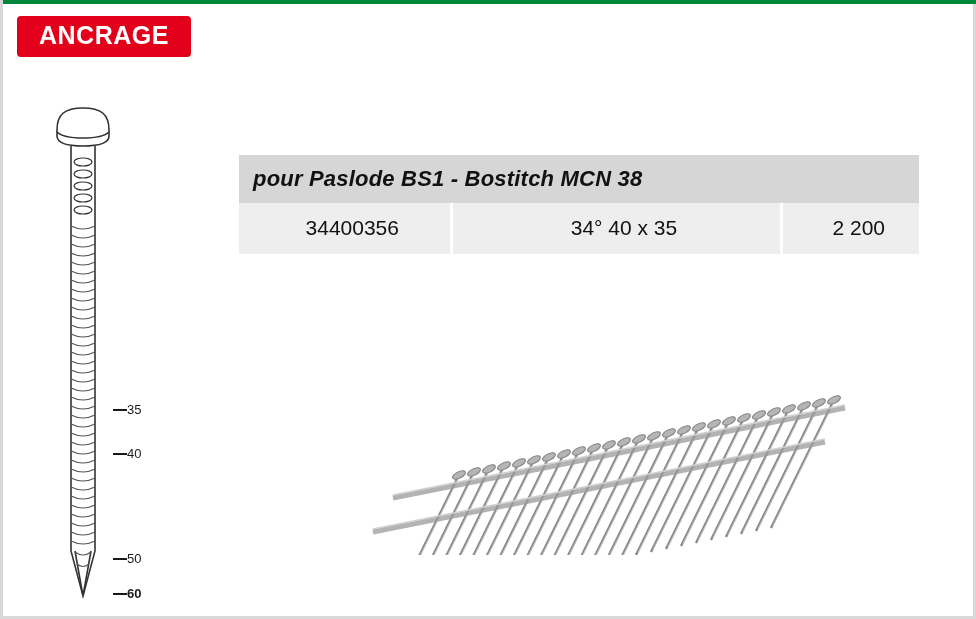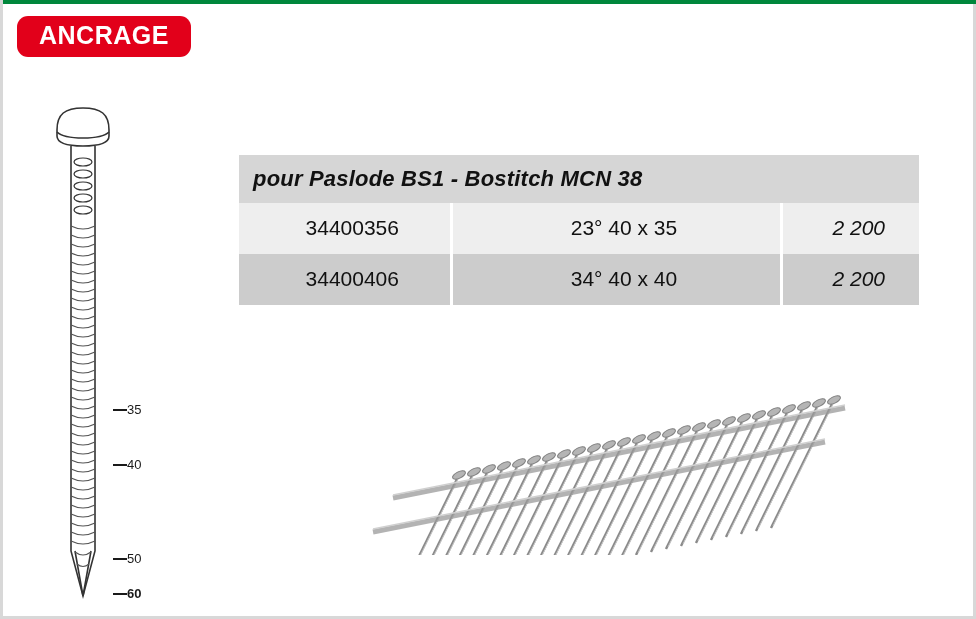--- a/index.html
+++ b/index.html
@@ -35,21 +35,21 @@
   .badge {
     position: absolute;
     left: 14px;
     top: 16px;
     background: #e2001a;
     color: #ffffff;
     font-weight: bold;
     font-size: 25px;
     letter-spacing: 0.5px;
     padding: 7px 22px 9px 22px;
-    border-radius: 11px;
+    border-radius: 4px;
     line-height: 1;
   }
   
   .nail-figure {
     position: absolute;
     left: 18px;
     top: 96px;
     width: 200px;
     height: 515px;
   }
@@ -99,21 +99,20 @@
   }
   table.spec td {
     font-size: 21px;
     color: #111111;
     text-align: center;
     padding: 13px 0 14px 16px;
     border-right: 3px solid #ffffff;
   }
   table.spec td:last-child {
     border-right: none;
-    font-style: italic;
   }
   table.spec tr.odd td { background: #eeeeee; }
   table.spec tr.even td { background: #cccccc; }
   table.spec col.c1 { width: 212px; }
   table.spec col.c2 { width: 330px; }
   table.spec col.c3 { width: 138px; }
   
   .strip-figure {
     position: absolute;
     left: 330px;
@@ -192,21 +191,21 @@
           <path d="M56,468 Q62,473 68,468"></path>
       </g>
     </svg>
   </div>
 
   <div class="scale-labels">
     <div class="scale-label" style="top:306px;">
       <span class="tick"></span>
       <span>35</span>
     </div>
-    <div class="scale-label" style="top:361px;text-align:right;">
+    <div class="scale-label" style="top:350px;text-align:right;">
       <span class="tick"></span>
       <span>40</span>
     </div>
     <div class="scale-label" style="top:455px;">
       <span class="tick"></span>
       <span>50</span>
     </div>
     <div class="scale-label" style="top:490px;font-weight:bold;">
       <span class="tick"></span>
       <span>60</span>
@@ -221,26 +220,21 @@
           <col class="c3">
         </colgroup>
       <thead>
         <tr>
           <th class="head" colspan="3">pour Paslode BS1 - Bostitch MCN 38</th>
         </tr>
       </thead>
       <tbody>
         <tr class="odd">
           <td>34400356</td>
-          <td>23° 40 x 35</td>
-          <td>2 200</td>
-        </tr>
-        <tr class="even">
-          <td>34400406</td>
-          <td>34° 40 x 40</td>
+          <td>34° 40 x 35</td>
           <td>2 200</td>
         </tr>
       </tbody>
     </table>
   </div>
 
   <div class="strip-figure">
     <svg width="560" height="175" viewBox="0 0 560 175" xmlns="http://www.w3.org/2000/svg">
       <defs>
         <g id="nailunit">

